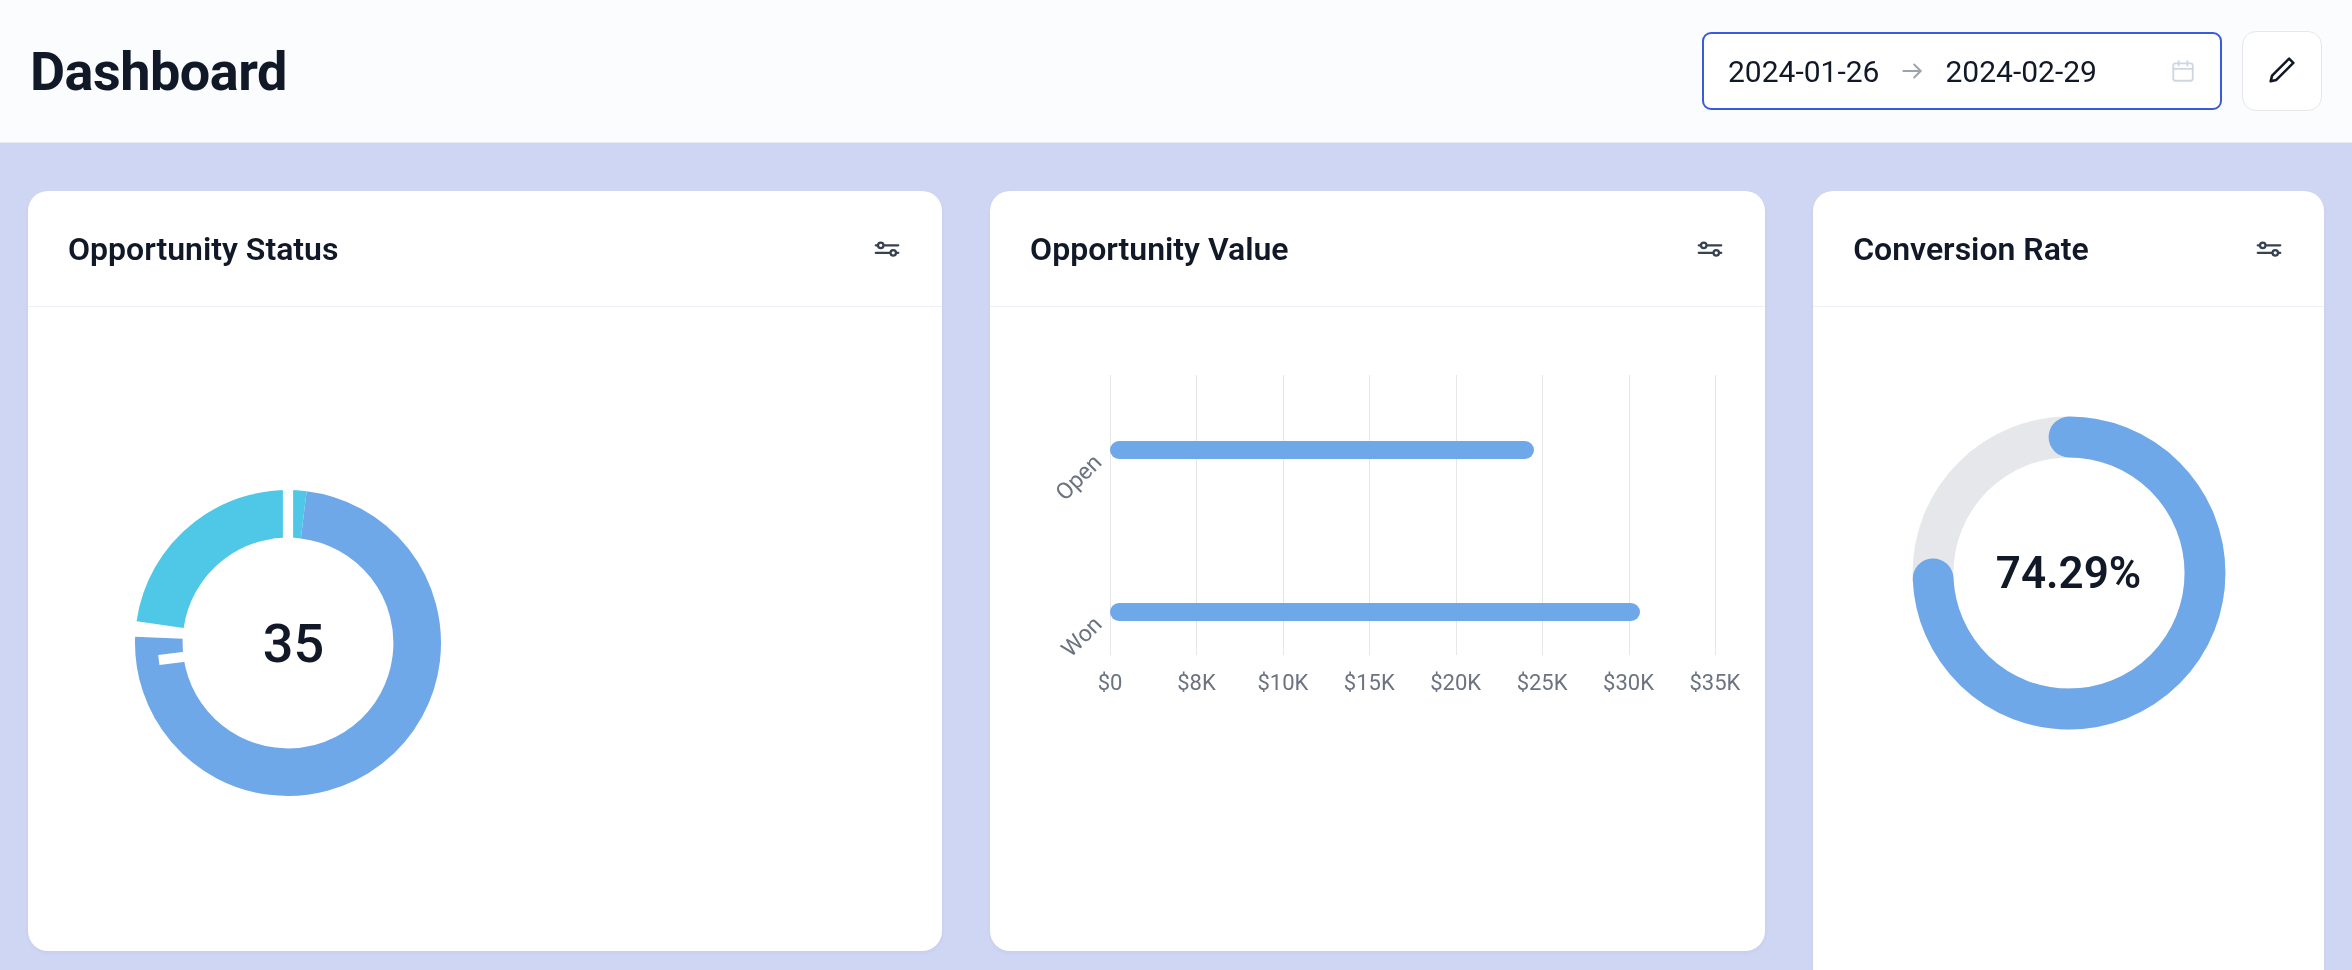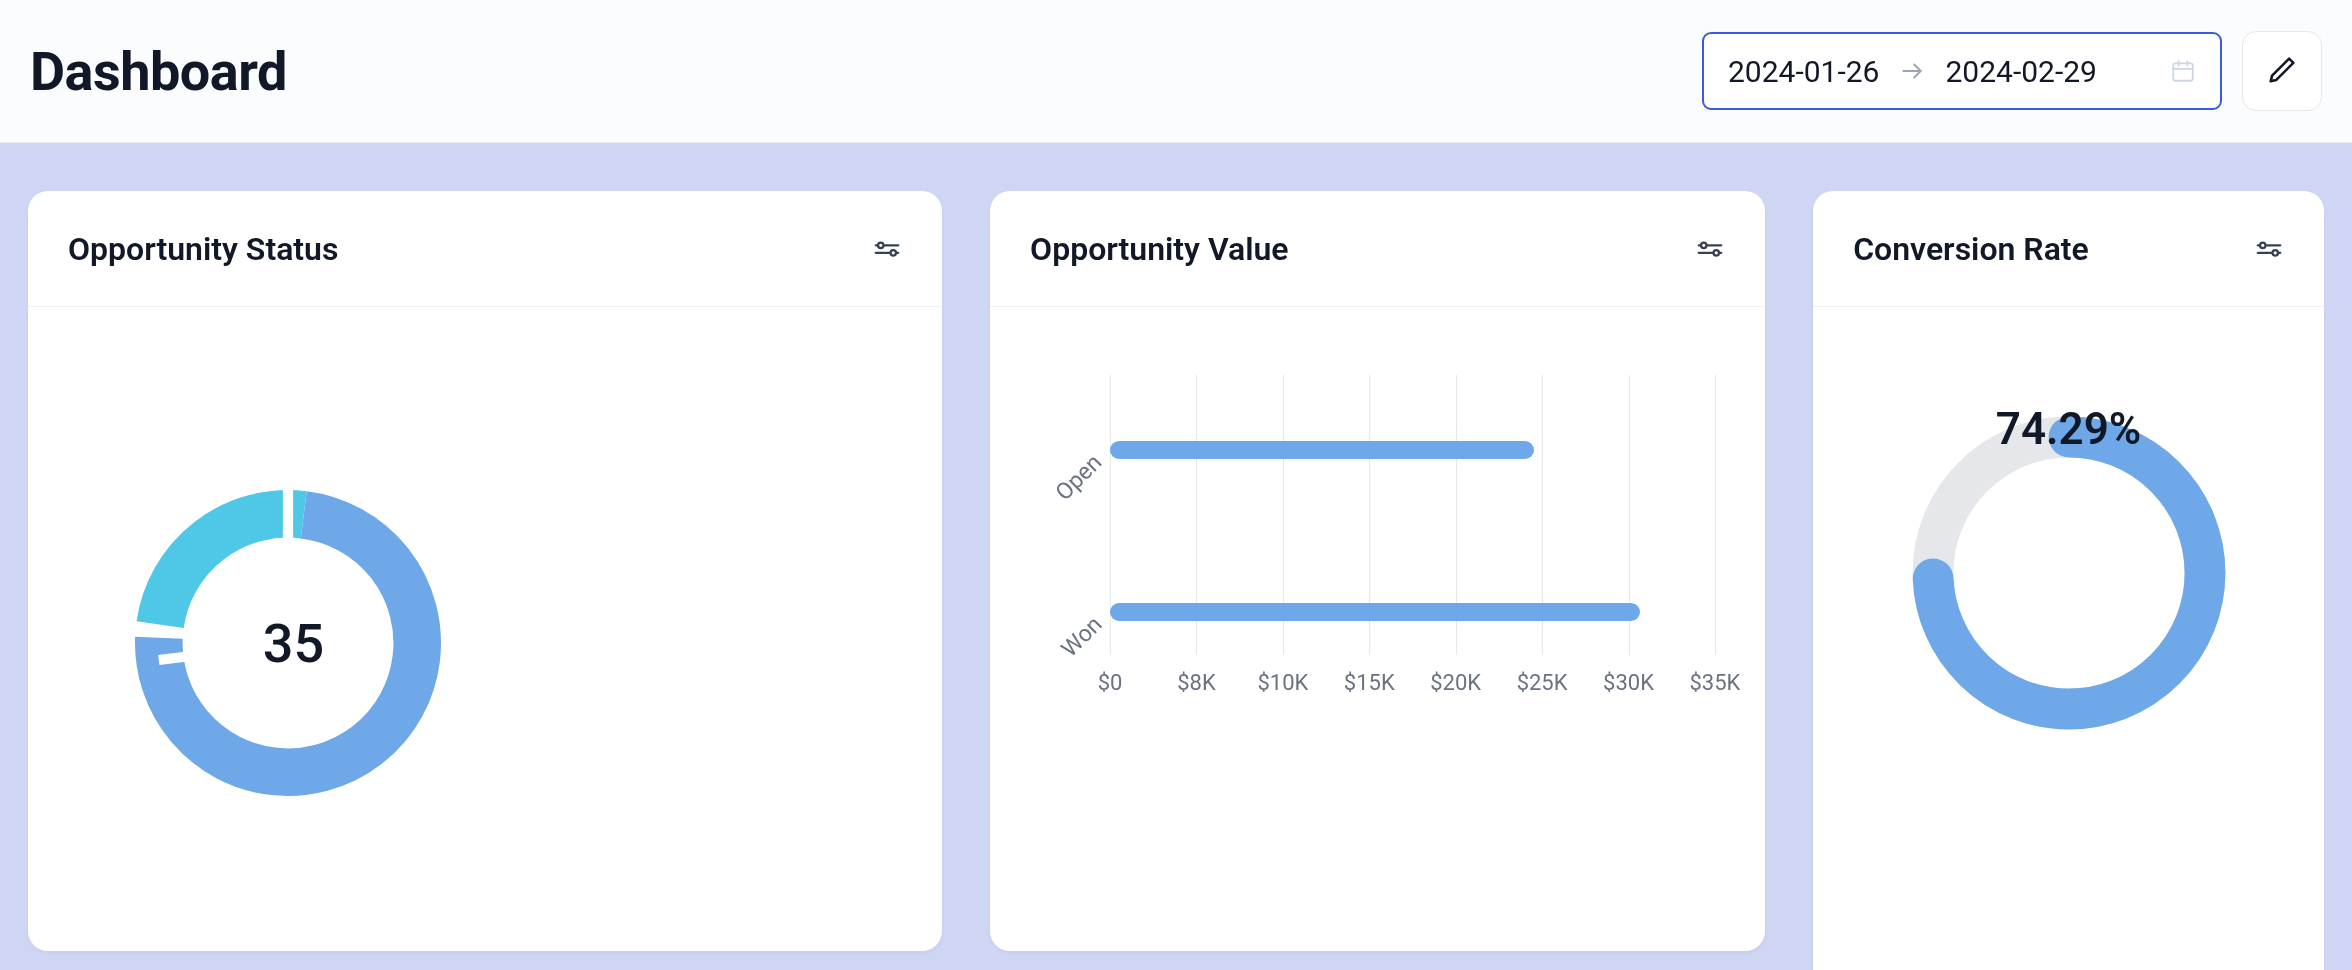--- a/index.html
+++ b/index.html
@@ -278,21 +278,21 @@
             <line x1="10" y1="9" x2="21" y2="9"></line>
             <line x1="3" y1="9" x2="4.5" y2="9"></line>
             <circle cx="17" cy="15" r="2.2"></circle>
             <line x1="3" y1="15" x2="14.5" y2="15"></line>
             <line x1="19.5" y1="15" x2="21" y2="15"></line>
           </svg>
       </span>
     </div>
     <div class="card-body">
       <div class="gauge-wrap">
-        <div style="position:relative; width:340px; height:340px; display:flex; justify-content:center;">
+        <div style="position:relative; width:340px; height:340px; display:flex; align-items:center; justify-content:center;">
           <svg width="340" height="340" viewBox="0 0 100 100">
             <circle cx="50" cy="50" r="40" fill="none" stroke="#e5e7eb" stroke-width="12"></circle>
 
             <circle cx="50" cy="50" r="40" fill="none" stroke="#6fa8e8" stroke-width="12" stroke-dasharray="186.7 251.33" stroke-linecap="round" transform="rotate(-90 50 50)"></circle>
           </svg>
           <div class="gauge-center-label" style="position:absolute">74.29%</div>
         </div>
       </div>
     </div>
   </div>

